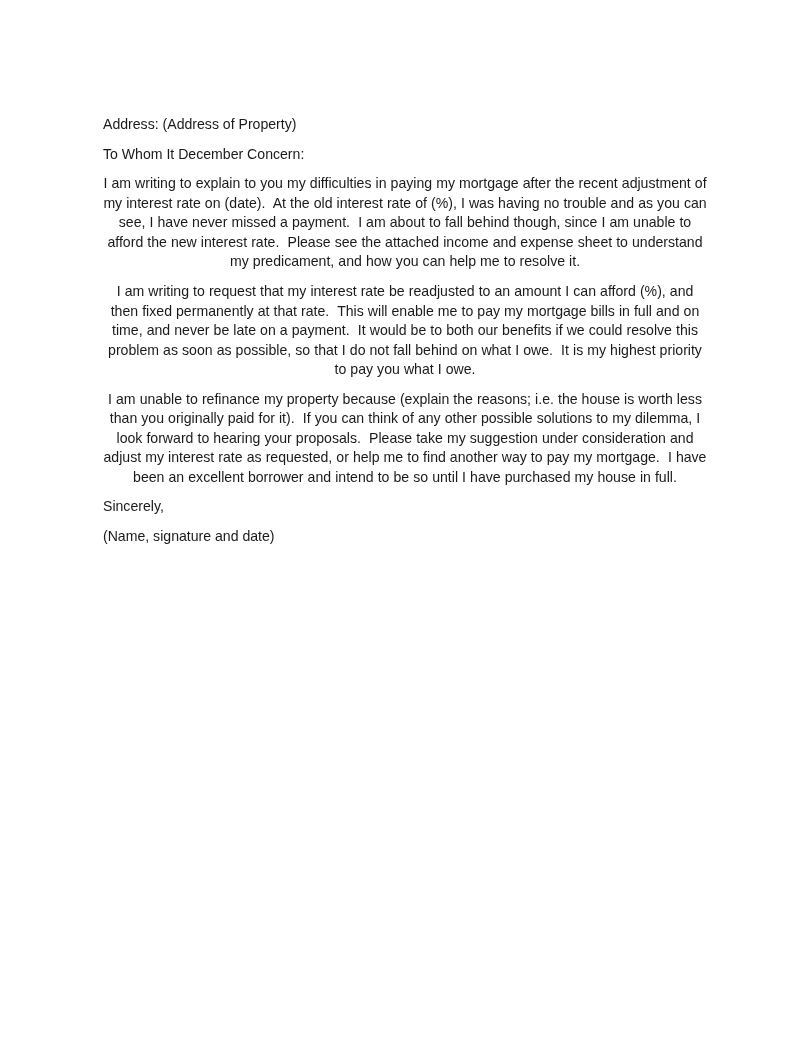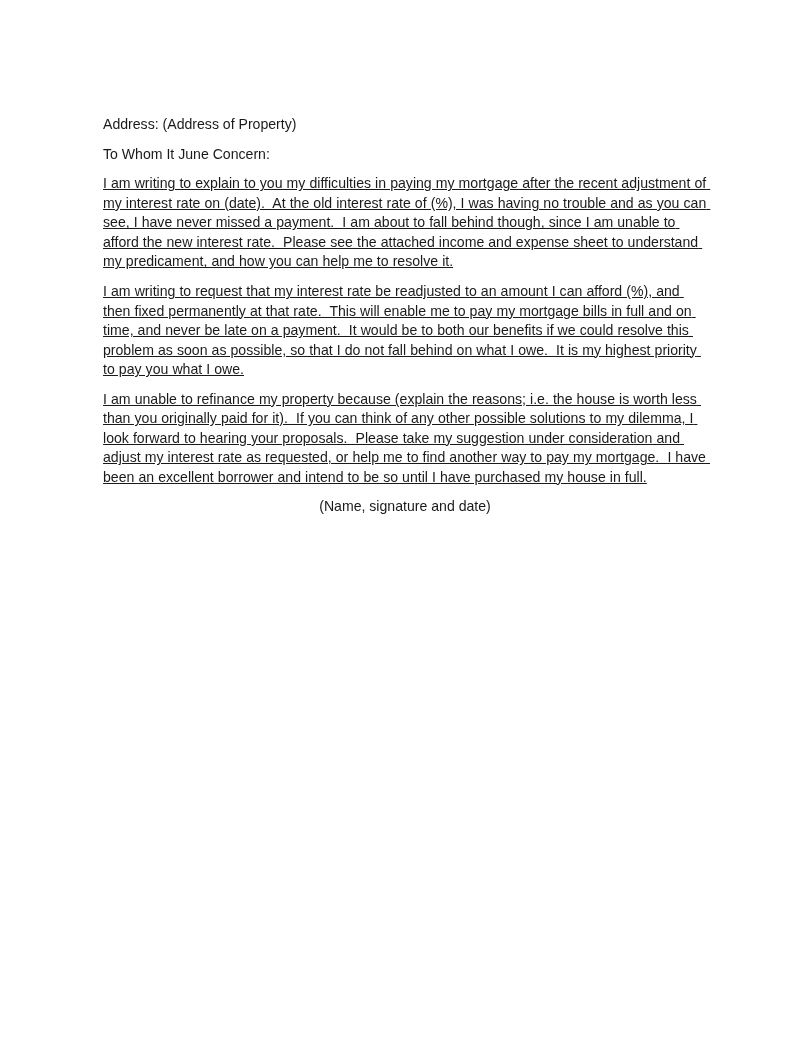--- a/index.html
+++ b/index.html
@@ -40,52 +40,51 @@
 
   
   .salutation {
     margin: 0 0 10.2px 0;
     white-space: pre;
   }
 
   
   .body-para {
     margin: 0 0 10.2px 0;
-    text-align: left;
+    text-align: center;
     white-space: pre-wrap;
     word-spacing: 0.15px;
-    text-decoration: underline;
   }
 
   .closing {
     margin: 0 0 10.2px 0;
     white-space: pre;
   }
 
   .signature-line {
     margin: 0;
     white-space: pre;
-    text-align: center;
   }
 </style>
 </head>
 <body>
 
 <div class="page">
   <div class="letter">
 
     <p class="head-line">Address: (Address of Property)</p>
 
 
 
-    <p class="salutation">To Whom It June Concern:</p>
+    <p class="salutation">To Whom It December Concern:</p>
 
     <p class="body-para">I am writing to explain to you my difficulties in paying my mortgage after the recent adjustment of my interest rate on (date).  At the old interest rate of (%), I was having no trouble and as you can see, I have never missed a payment.  I am about to fall behind though, since I am unable to afford the new interest rate.  Please see the attached income and expense sheet to understand my predicament, and how you can help me to resolve it.</p>
 
     <p class="body-para">I am writing to request that my interest rate be readjusted to an amount I can afford (%), and then fixed permanently at that rate.  This will enable me to pay my mortgage bills in full and on time, and never be late on a payment.  It would be to both our benefits if we could resolve this problem as soon as possible, so that I do not fall behind on what I owe.  It is my highest priority to pay you what I owe.</p>
 
     <p class="body-para">I am unable to refinance my property because (explain the reasons; i.e. the house is worth less than you originally paid for it).  If you can think of any other possible solutions to my dilemma, I look forward to hearing your proposals.  Please take my suggestion under consideration and adjust my interest rate as requested, or help me to find another way to pay my mortgage.  I have been an excellent borrower and intend to be so until I have purchased my house in full.</p>
 
+    <p class="closing">Sincerely,</p>
 
     <p class="signature-line">(Name, signature and date)</p>
 
   </div>
 </div>
 
 </body></html>

